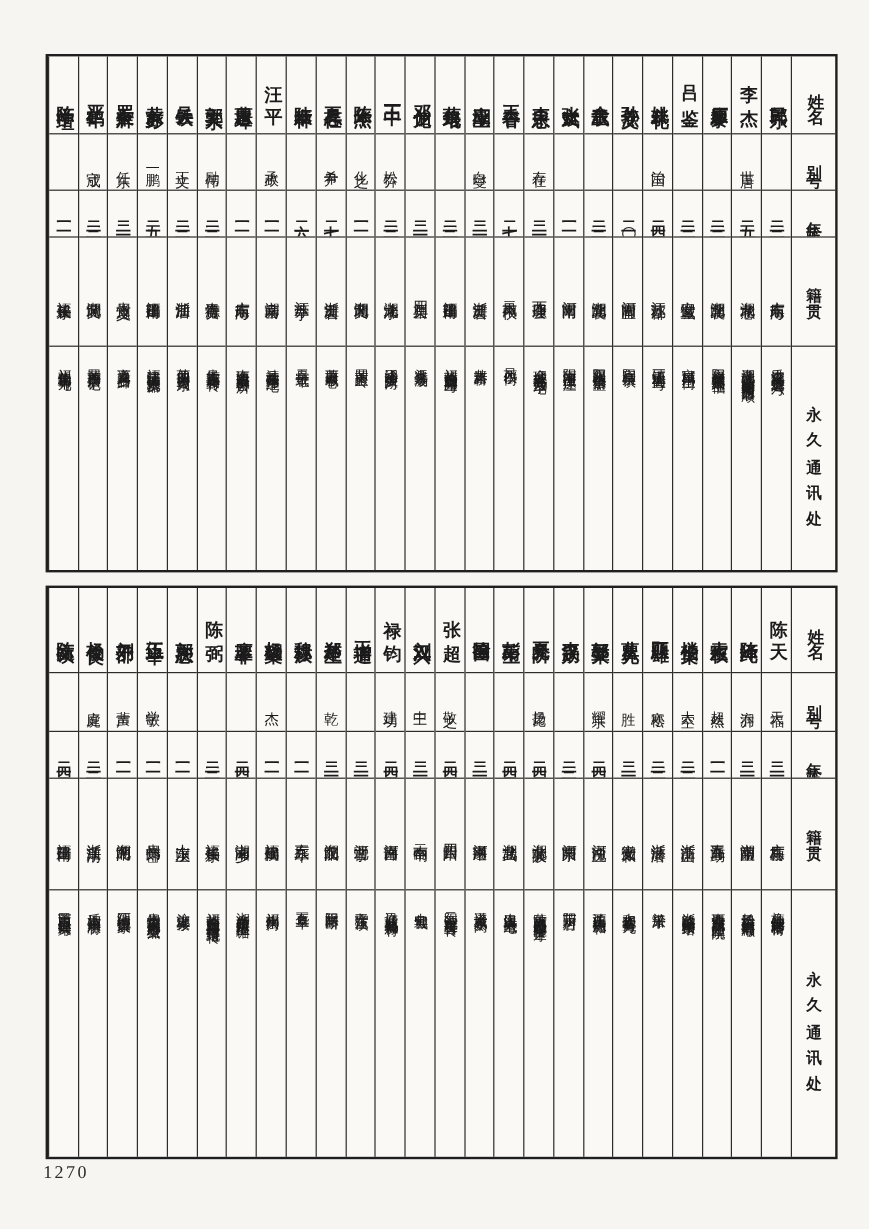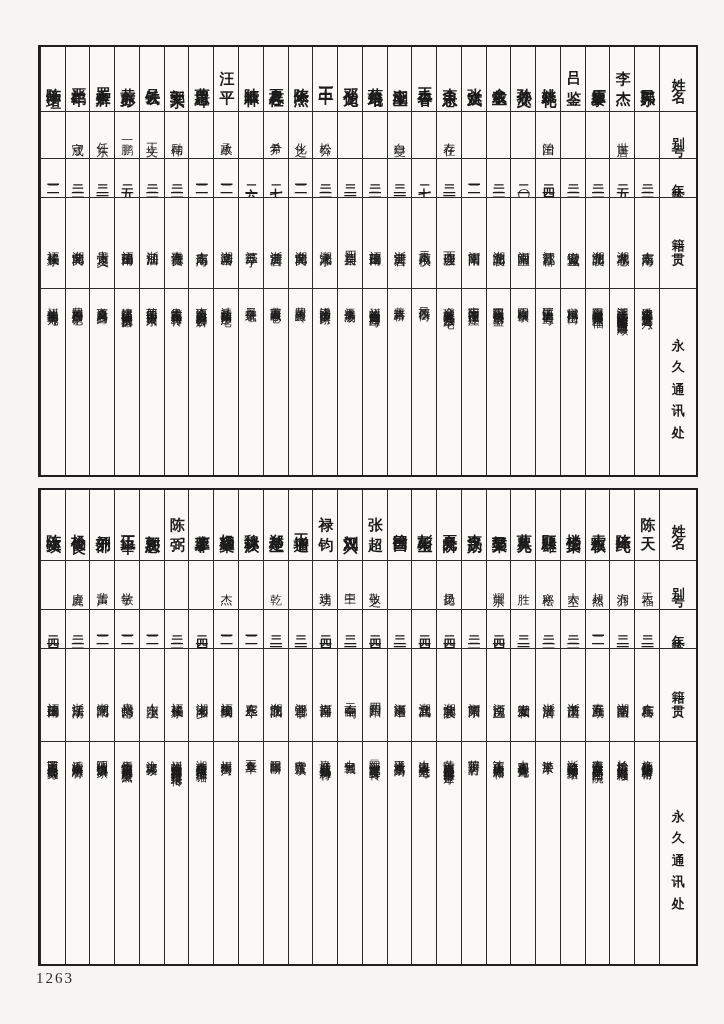--- a/index.html
+++ b/index.html
@@ -455,14 +455,14 @@
       </div>
       <div class="col">
         <div class="cell c-name">陈文镇</div>
         <div class="cell c-alias"></div>
         <div class="cell c-age">二四</div>
         <div class="cell c-origin">福建莆田</div>
         <div class="cell c-addr">莆田西门外企溪仙聚号</div>
       </div>
     </div>
 
-  <div class="page-number">1263</div>
+  <div class="page-number">1270</div>
 </div>
 
 </body></html>

